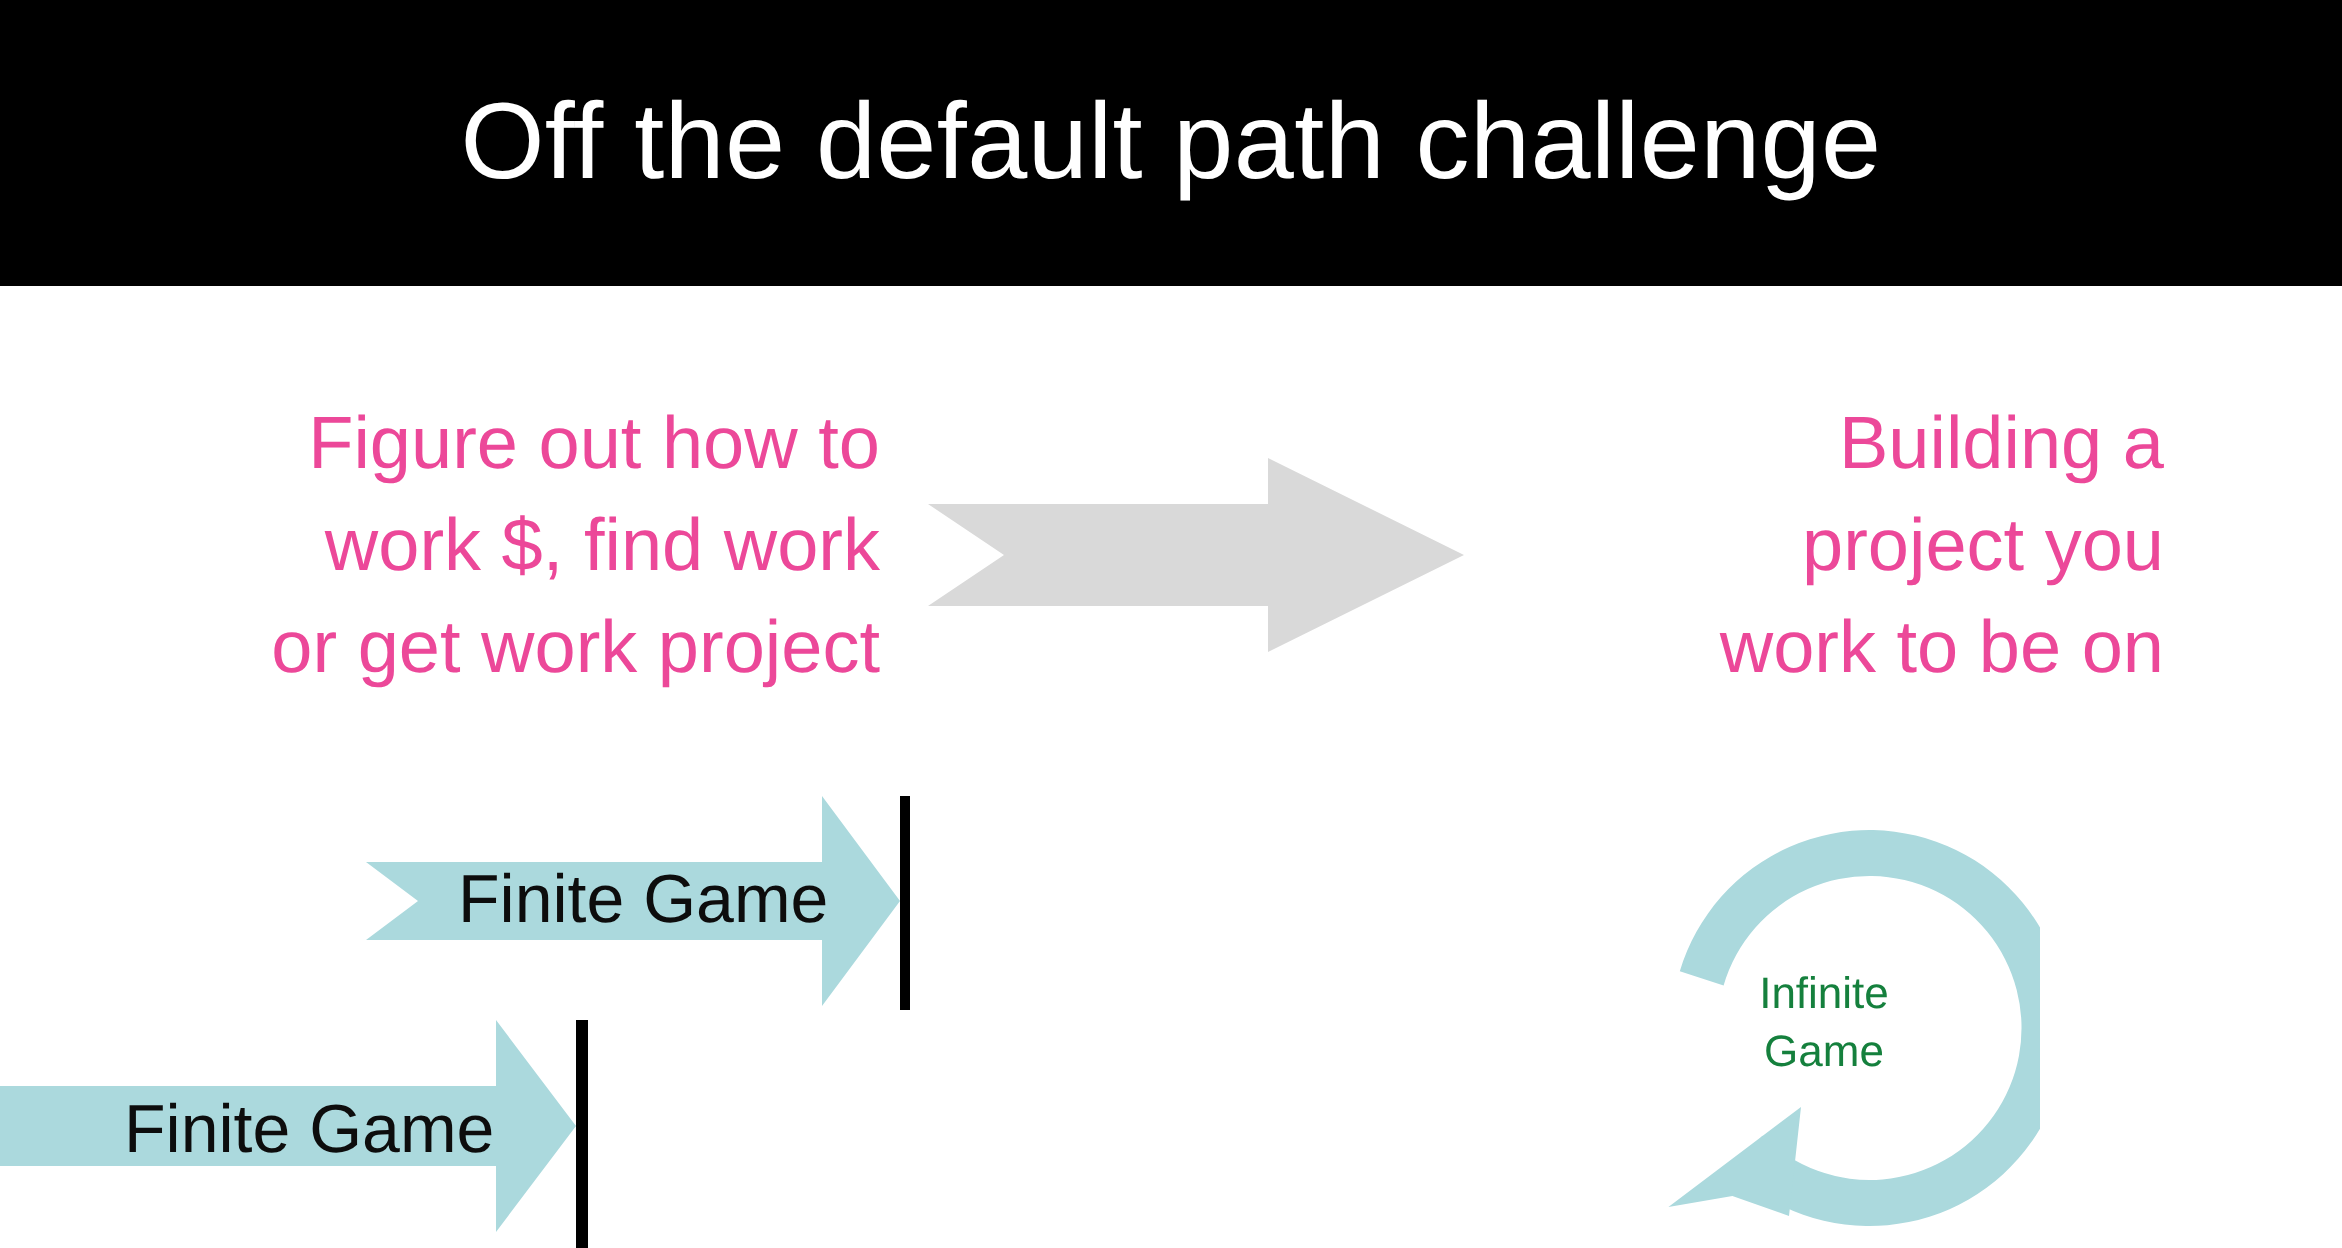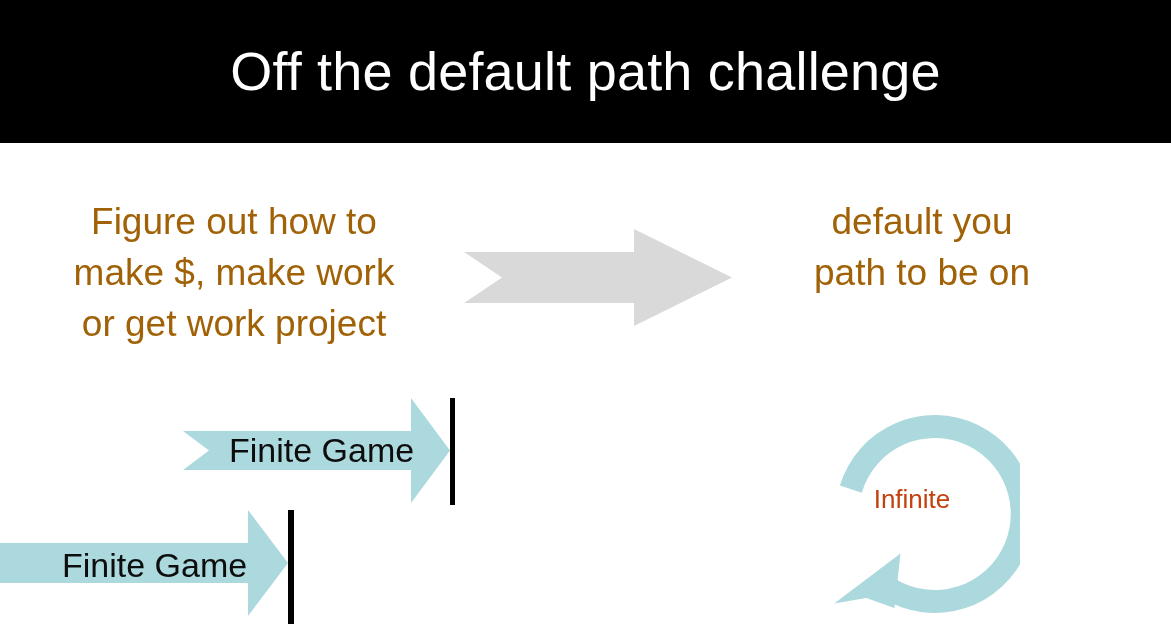--- a/index.html
+++ b/index.html
@@ -36,22 +36,22 @@
     font-weight: 400;
     letter-spacing: 0.2px;
     line-height: 1.05;
     font-family: "Liberation Sans", sans-serif;
     white-space: nowrap;
   }
 
   
   .concept-text {
     position: absolute;
-    text-align: center;
-    color: #a16207;
+    text-align: right;
+    color: #ec4899;
     font-size: 37px;
     line-height: 1.38;
     font-family: "Liberation Sans", sans-serif;
   }
   .concept-left {
     left: 28px;
     top: 196px;
     width: 412px;
   }
   .concept-right {
@@ -98,51 +98,52 @@
     top: 410px;
     width: 216px;
     height: 214px;
   }
   .infinite-label {
     position: absolute;
     left: 0;
     top: 72px;
     width: 216px;
     text-align: center;
-    color: #c2410c;
-    font-size: 26px;
+    color: #15803d;
+    font-size: 22px;
     line-height: 1.33;
     font-family: "Liberation Sans", sans-serif;
   }
   .infinite-label span { display: block; }
 </style>
 </head>
 <body>
 
 <div class="slide">
 
   <div class="title-banner">
     <div class="title-text">Off the default path challenge</div>
   </div>
 
   <div class="concept-text concept-left">
     <div>Figure out how to</div>
-    <div>make $, make work</div>
+    <div>work $, find work</div>
     <div>or get work project</div>
   </div>
 
   <div class="gray-arrow">
     <svg width="268" height="97" viewBox="0 0 268 97">
       <polygon points="0,23 38,48.5 0,74 170,74 170,97 268,48.5 170,0 170,23" fill="#D9D9D9"></polygon>
     </svg>
   </div>
 
   <div class="concept-text concept-right">
-    <div>default you</div>
-    <div>path to be on</div>
+    <div>Building a</div>
+    <div>project you</div>
+    <div>work to be on</div>
   </div>
 
   <div class="finite-row finite-row-1">
     <svg class="finite-arrow-svg" width="272" height="110" viewBox="0 0 272 110">
       <polygon points="0,33 26,52.5 0,72 228,72 228,105 267,52.5 228,0 228,33" fill="#ABD9DD"></polygon>
       <rect x="267" y="0" width="5" height="107" fill="#000000"></rect>
     </svg>
     <div class="finite-label">Finite Game</div>
   </div>
 
@@ -160,16 +161,17 @@
       <path d="M 35.9 75.6
                A 99 99 0 1 1 61.5 174.8
                L 77.2 157.9
                A 76 76 0 1 0 57.8 82.7
                Z" fill="#ABD9DD"></path>
 
       <polygon points="30.2,193.5 96.5,143.5 90.5,198.0 62.2,188.0" fill="#ABD9DD"></polygon>
     </svg>
     <div class="infinite-label">
       <span>Infinite</span>
+      <span>Game</span>
     </div>
   </div>
 
 </div>
 
 </body></html>

